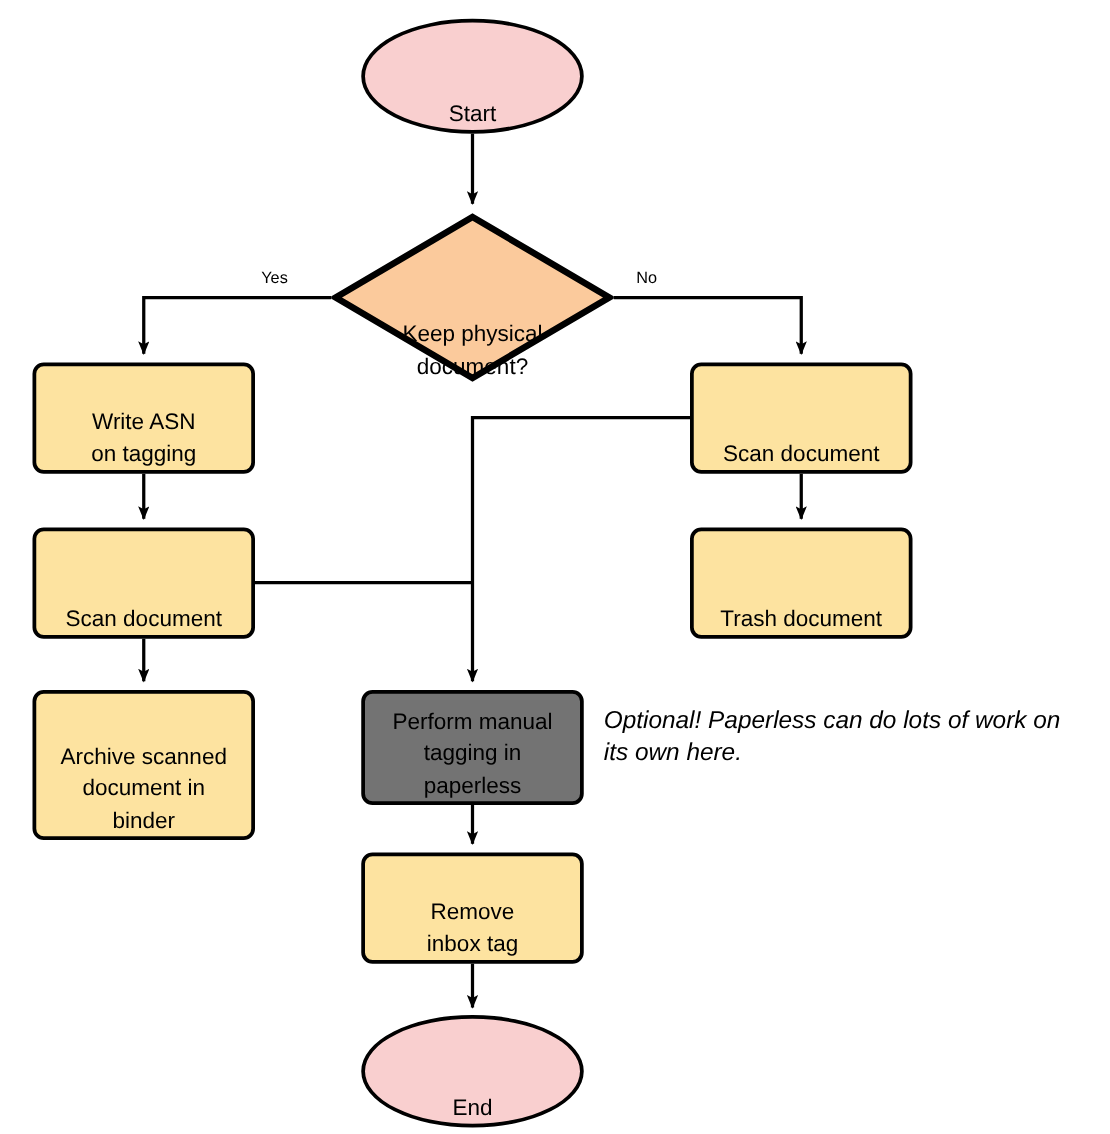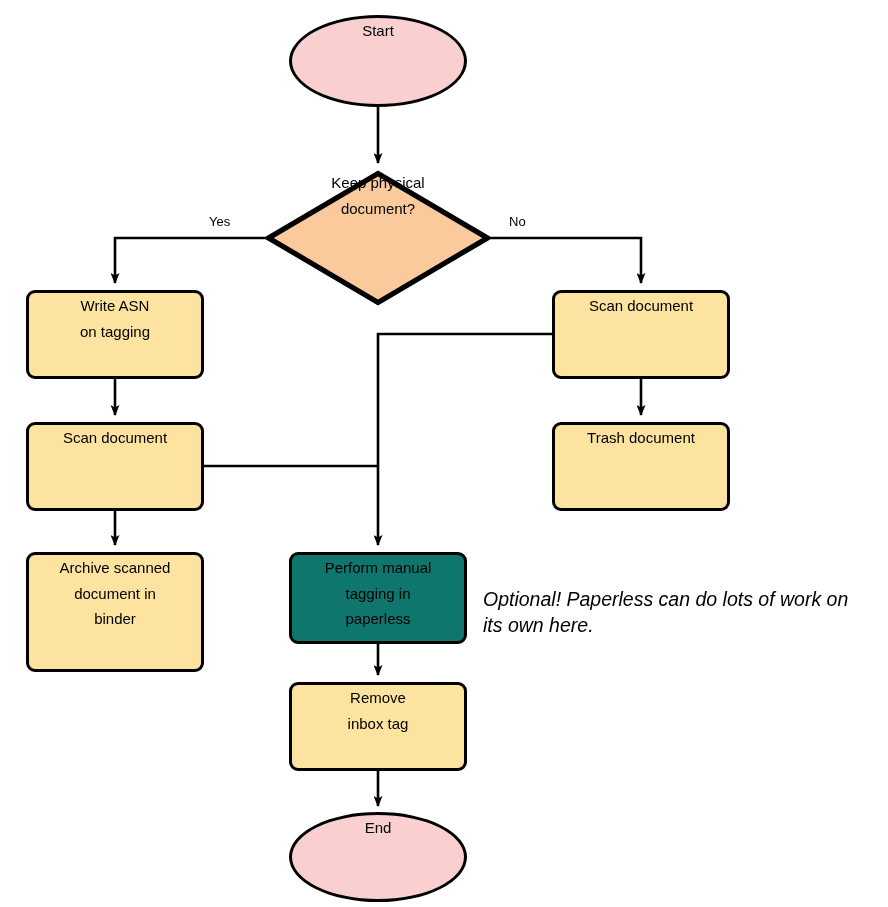--- a/index.html
+++ b/index.html
@@ -22,25 +22,25 @@
     position: absolute;
     left: 0;
     top: 0;
     width: 888px;
     height: 907px;
   }
   .node {
     position: absolute;
     box-sizing: border-box;
     display: flex;
-    align-items: flex-start;
+    align-items: flex-end;
     justify-content: center;
     text-align: center;
     color: #000000;
-    font-size: 15px;
+    font-size: 18px;
     line-height: 25.5px;
     white-space: pre-line;
     z-index: 3;
   }
   .node.terminator {
     border: 3.2px solid #000000;
     border-radius: 50%;
   }
   .node.process {
     border: 3.2px solid #000000;
@@ -143,31 +143,31 @@
   </div>
 
   <div class="node process" style="left:552px; top:290px; width:178px; height:89px; background:#FDE3A0;">
     <span>Scan document</span>
   </div>
 
   <div class="node process" style="left:552px; top:422px; width:178px; height:89px; background:#FDE3A0;">
     <span>Trash document</span>
   </div>
 
-  <div class="node process" style="left:289px; top:552px; width:178px; height:92px; background:#0f766e;">
+  <div class="node process" style="left:289px; top:552px; width:178px; height:92px; background:#737373;">
     <span>Perform manual
 tagging in
 paperless</span>
   </div>
 
   <div class="node terminator" style="left:289px; top:812px; width:178px; height:90px; background:#F9CFCF;">
     <span>End</span>
   </div>
 
   <div class="node process" style="left:289px; top:682px; width:178px; height:89px; background:#FDE3A0;">
     <span>Remove
 inbox tag</span>
   </div>
 
-  <div class="annotation" style="left:483px; top:587px; width:402px;">Optional! Paperless can do lots of work on
+  <div class="annotation" style="left:483px; top:564px; width:402px;">Optional! Paperless can do lots of work on
 its own here.</div>
 
 </div>
 
 </body></html>

